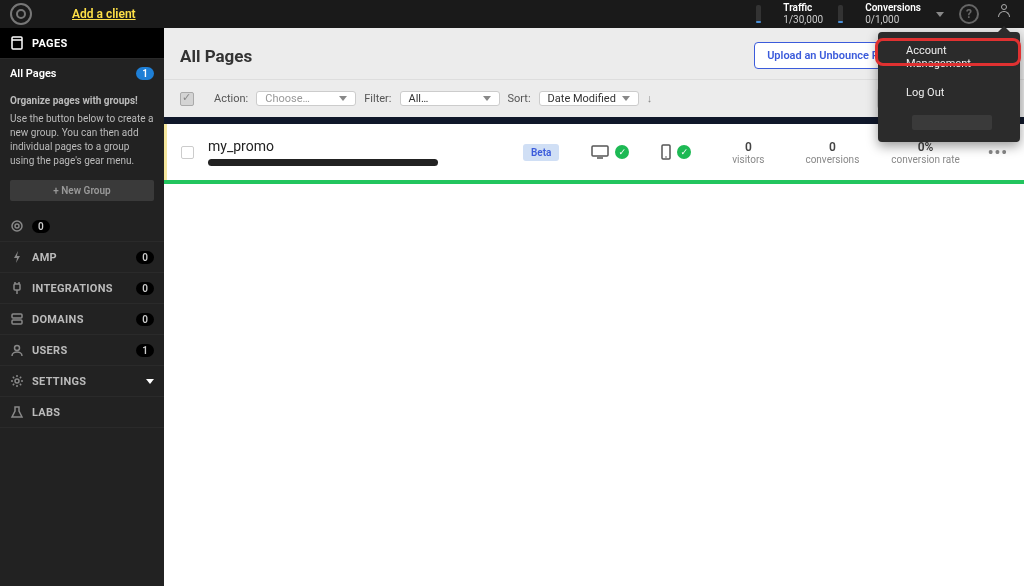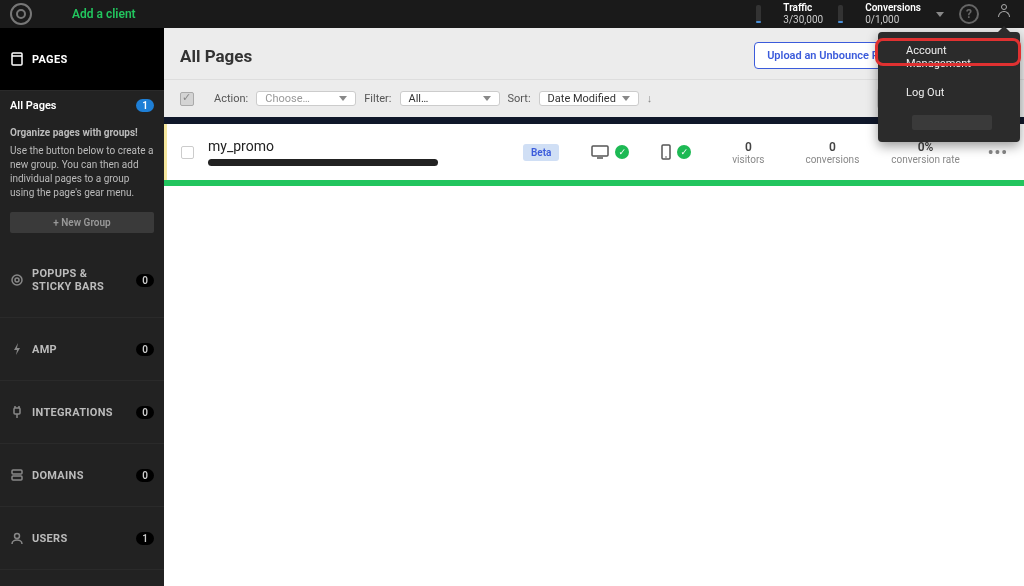--- a/index.html
+++ b/index.html
@@ -2,37 +2,37 @@
 <html><head>
 <meta charset="utf-8">
 <style>
 * { margin: 0; padding: 0; box-sizing: border-box; font-family: -apple-system, BlinkMacSystemFont, "Segoe UI", Roboto, Arial, sans-serif; }
 body { background: #f0f0f0; width: 1024px; height: 586px; overflow: hidden; position: relative; }
 
 
 .topbar { height: 28px; background: #1a1a1a; display: flex; align-items: center; padding: 0 10px; color: #ccc; }
 .logo-circle { width: 22px; height: 22px; border: 2px solid #777; border-radius: 50%; display: flex; align-items: center; justify-content: center; margin-right: 40px; }
 .logo-inner { width: 10px; height: 10px; border: 2px solid #777; border-radius: 50%; }
-.add-client { color: #22c55e; font-size: 12px; font-weight: 600; cursor: pointer; }
+.add-client { color: #fde047; font-size: 12px; font-weight: 600; text-decoration: underline; cursor: pointer; }
 .topbar-right { margin-left: auto; display: flex; align-items: center; gap: 15px; }
 .stat { display: flex; align-items: center; gap: 22px; font-size: 10px; }
 .stat-bar { width: 5px; height: 18px; background: #333; border-radius: 2px; position: relative; }
 .stat-bar::after { content: ''; position: absolute; bottom: 0; left: 0; right: 0; height: 2px; background: #4a90d9; border-radius: 2px; }
 .stat-text { line-height: 1.2; }
 .stat-label { color: #fff; font-weight: 600; }
 .stat-val { color: #ccc; }
 .caret-down { width: 0; height: 0; border-left: 4px solid transparent; border-right: 4px solid transparent; border-top: 5px solid #888; cursor: pointer; }
 .help-circle { width: 20px; height: 20px; border: 2px solid #666; border-radius: 50%; display: flex; align-items: center; justify-content: center; color: #666; font-size: 12px; font-weight: bold; cursor: pointer; }
 .avatar-btn { width: 20px; height: 20px; cursor: pointer; display:flex; flex-direction:column; align-items:center; }
 .avatar-head { width:6px; height:6px; border:1.5px solid #aaa; border-radius:50%; }
 .avatar-body { width:12px; height:6px; border:1.5px solid #aaa; border-bottom:none; border-radius:6px 6px 0 0; margin-top:1px;}
 
 
 .sidebar { position: absolute; top: 28px; left: 0; width: 164px; bottom: 0; background: #222; color: #bbb; font-size: 11px; }
-.side-item { display: flex; align-items: center; padding: 24px 10px; border-bottom: 1px solid #2a2a2a; cursor: pointer; gap: 8px; }
+.side-item { display: flex; align-items: center; padding: 8px 10px; border-bottom: 1px solid #2a2a2a; cursor: pointer; gap: 8px; }
 .side-item.active { background: #000; color: #fff; }
 .side-label { font-weight: 700; flex: 1; letter-spacing: 0.3px; }
 .side-badge { background: #000; color: #ccc; border-radius: 10px; padding: 1px 6px; font-size: 10px; font-weight: 600; min-width:16px; text-align:center; }
 .side-badge.blue { background: #1e7fd6; color: #fff; }
 .side-sub { padding: 8px 10px; display: flex; justify-content: space-between; align-items: center; color: #fff; font-weight: 600; cursor:pointer;}
 .side-info { padding: 6px 10px; font-size: 10px; color: #bbb; line-height: 1.4; }
 .side-info-title { font-weight: 700; margin-bottom: 4px; }
 .new-group-btn { margin: 6px 10px 10px; background: #3a3a3a; color: #999; text-align: center; padding: 5px; font-size: 10px; font-weight: 600; cursor: pointer; border-radius: 2px; }
 .icon { width: 14px; height: 14px; display: inline-flex; align-items: center; justify-content: center; color: #888; }
 .caret-up-white { width:0; height:0; border-left:4px solid transparent; border-right:4px solid transparent; border-bottom:5px solid #fff; margin-left:auto;}
@@ -48,21 +48,21 @@
 .toolbar { background: #ececec; padding: 8px 16px; display: flex; align-items: center; gap: 8px; border-bottom: 7px solid #0f172a; font-size: 11px; color: #555; }
 .checkbox { width: 14px; height: 14px; border: 1px solid #aaa; background: #d4d4d4; border-radius: 2px; cursor: pointer; position:relative; margin-right:12px;}
 .checkbox::after{content:'✓'; position:absolute; left:1px; top:-2px; font-size:11px; color:#888;}
 .select-box { background: #fff; border: 1px solid #ccc; padding: 0 8px; border-radius: 3px; display: flex; align-items: center; gap: 6px; min-width: 100px; justify-content: space-between; cursor: pointer; color: #999; }
 .select-box.has-val { color: #333; }
 .sort-arrow { color: #888; cursor: pointer; }
 .search-wrap { margin-left: auto; display: flex; align-items: center; background: #fff; border: 1px solid #ccc; border-radius: 3px; padding: 3px 6px; gap: 5px; }
 .search-wrap input { border: none; outline: none; width: 100px; font-size: 11px; }
 
 
-.page-row { display: flex; align-items: center; padding: 14px 16px; border-bottom: 6px solid #22c55e; gap: 14px; }
+.page-row { display: flex; align-items: center; padding: 14px 16px; border-bottom: 4px solid #22c55e; gap: 14px; }
 .row-check { width: 13px; height: 13px; border: 1px solid #ccc; border-radius: 2px; cursor: pointer; }
 .row-left-bar { width: 3px; align-self: stretch; background: #f5e79e; margin: -14px 0 -14px -16px; }
 .row-info { flex: 0 0 auto; }
 .row-title { font-size: 14px; color: #222; margin-bottom: 5px; }
 .row-url-bar { width: 230px; height: 7px; background: #222; border-radius: 4px; }
 .beta-pill { background: #d0dff5; color: #3b5bdb; padding: 3px 8px; font-size: 10px; border-radius: 3px; font-weight: 600; margin-left: auto; }
 .device-group { display: flex; align-items: center; gap: 6px; margin-left: 18px; }
 .check-green { width: 14px; height: 14px; background: #1db954; border-radius: 50%; display: flex; align-items: center; justify-content: center; color: #fff; font-size: 9px; }
 .stat-col { text-align: center; margin-left: 18px; min-width: 50px; }
 .stat-num { font-size: 12px; font-weight: 600; color: #444; }
@@ -85,21 +85,21 @@
 <div class="topbar">
   <div class="logo-circle">
       <div class="logo-inner"></div>
     </div>
   <a class="add-client">Add a client</a>
   <div class="topbar-right">
     <div class="stat">
       <div class="stat-bar"></div>
       <div class="stat-text">
         <div class="stat-label">Traffic</div>
-        <div class="stat-val">3/30,000</div>
+        <div class="stat-val">1/30,000</div>
       </div>
     </div>
     <div class="stat">
       <div class="stat-bar"></div>
       <div class="stat-text">
         <div class="stat-label">Conversions</div>
         <div class="stat-val">0/1,000</div>
       </div>
     </div>
     <div class="caret-down"></div>
@@ -131,21 +131,20 @@
   </div>
   <div class="new-group-btn">+ New Group</div>
 
   <div class="side-item">
     <span class="icon">
         <svg width="14" height="14" viewBox="0 0 14 14">
           <circle cx="7" cy="7" r="5" fill="none" stroke="#888" stroke-width="1.5"></circle>
           <circle cx="7" cy="7" r="2" fill="none" stroke="#888" stroke-width="1.5"></circle>
         </svg>
       </span>
-    <span class="side-label">POPUPS &amp; STICKY BARS</span>
     <span class="side-badge">0</span>
   </div>
   <div class="side-item">
     <span class="icon">
         <svg width="14" height="14" viewBox="0 0 14 14">
           <path d="M8 1 L4 8 L7 8 L6 13 L10 6 L7 6 Z" fill="#888"></path>
         </svg>
       </span>
     <span class="side-label">AMP</span>
     <span class="side-badge">0</span>

